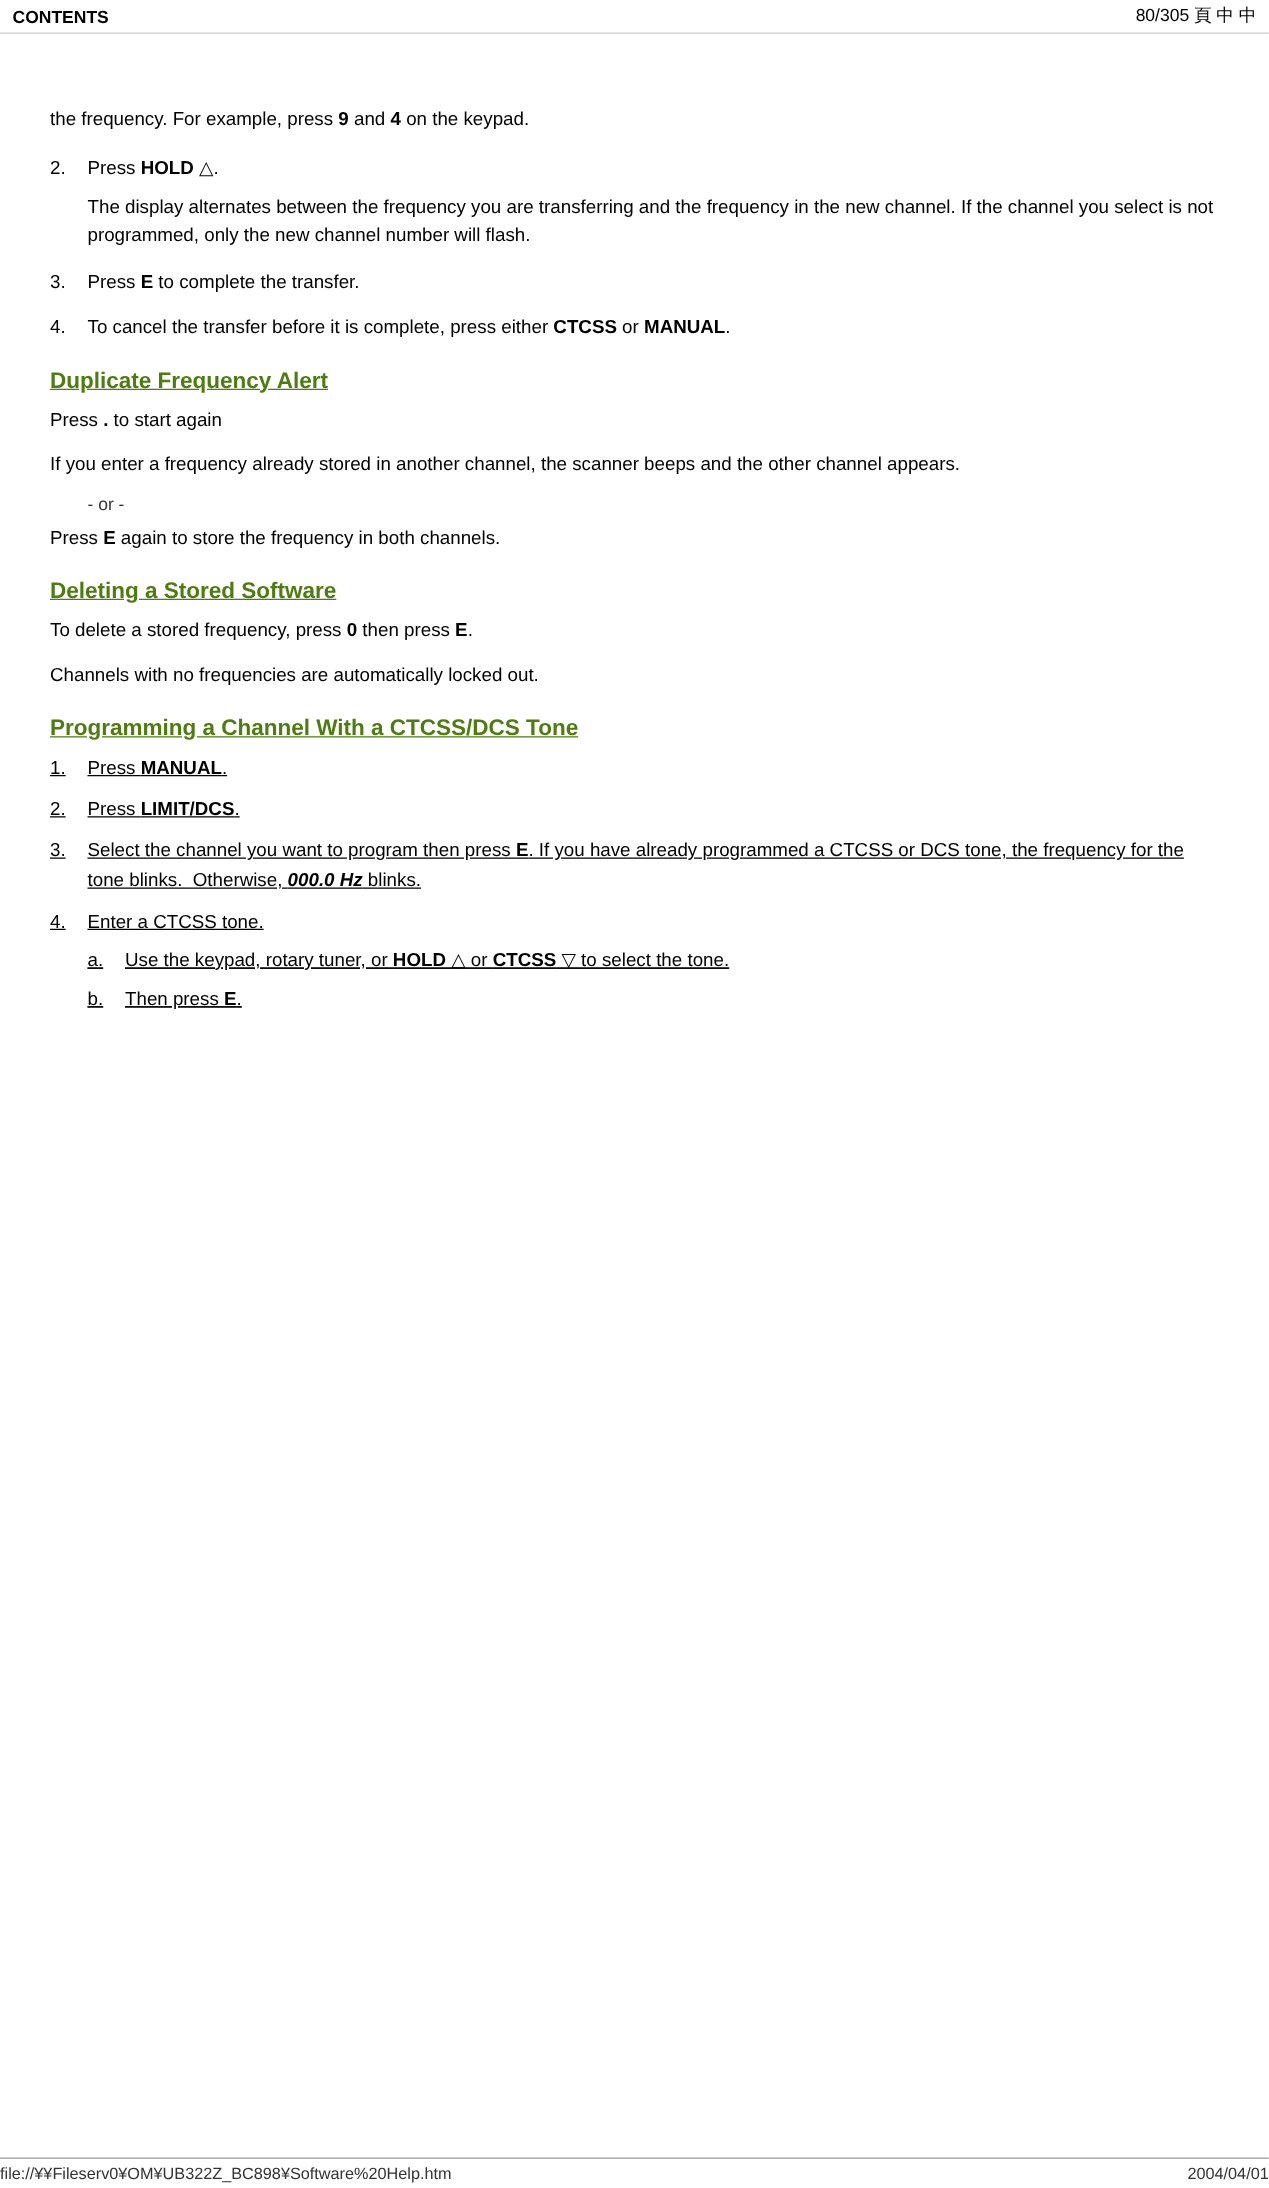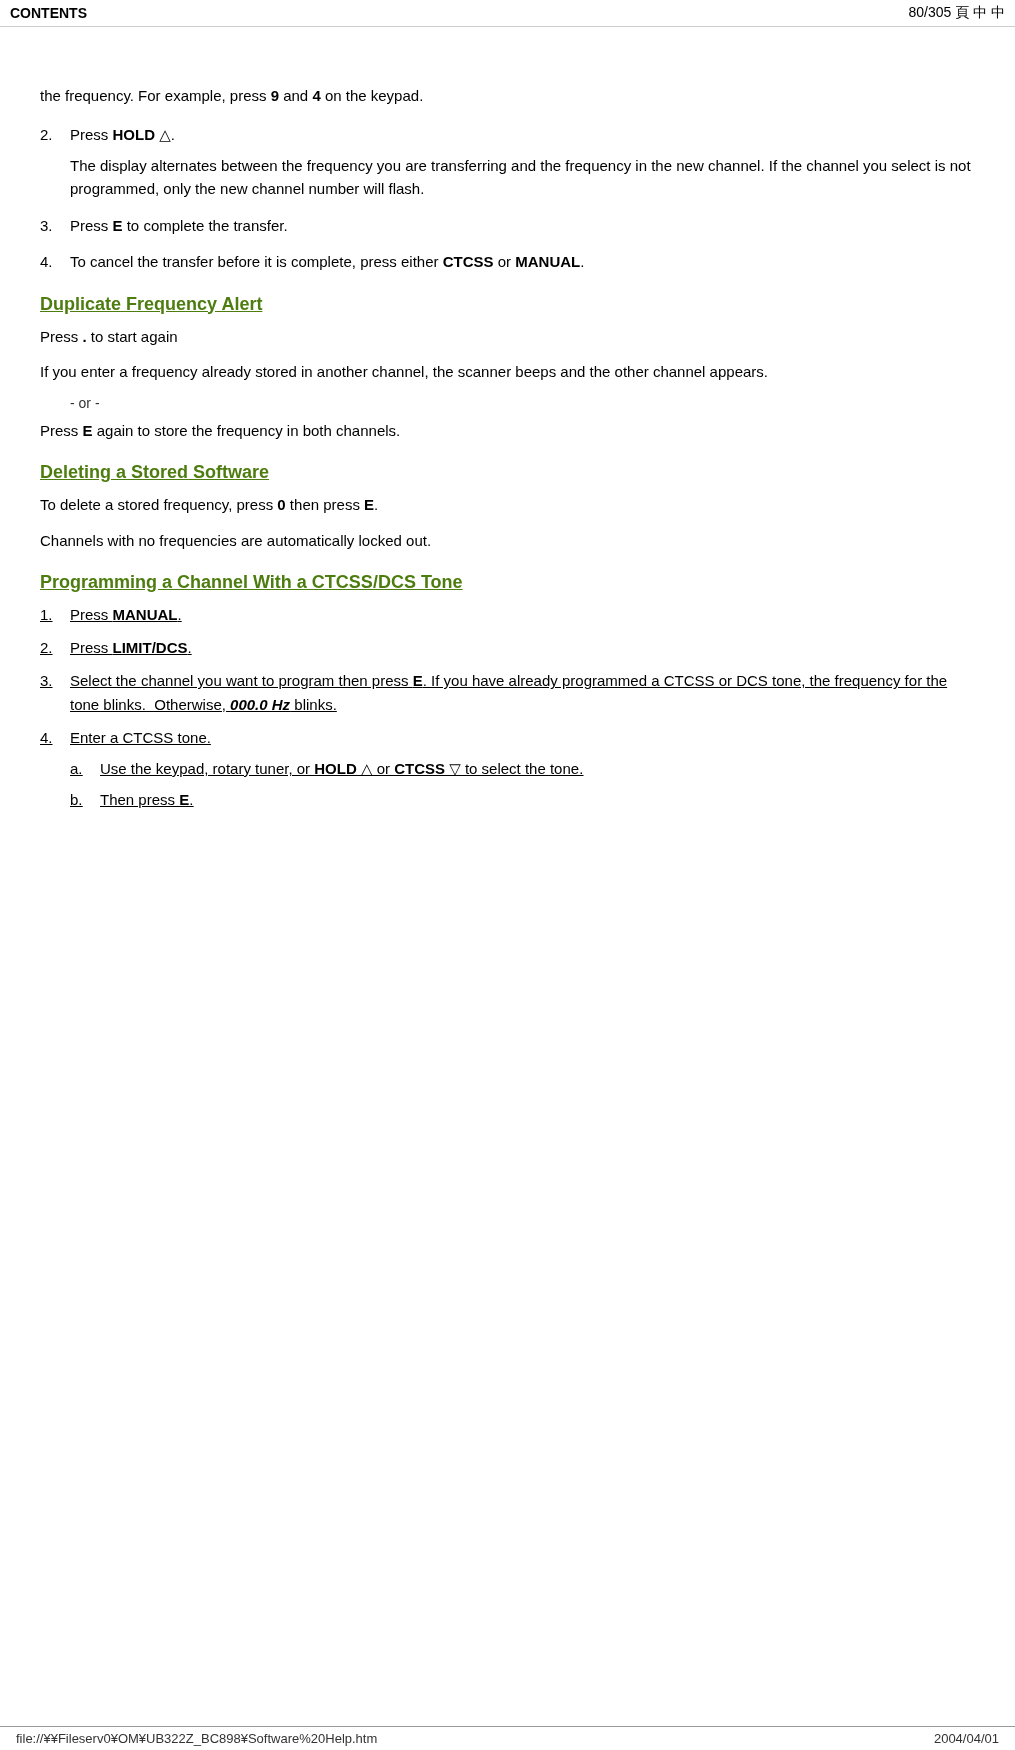--- a/index.html
+++ b/index.html
@@ -69,21 +69,21 @@
       color: #333;
     }
     .bottom-bar {
       position: absolute;
       bottom: 0;
       left: 0;
       right: 0;
       display: flex;
       justify-content: space-between;
       border-top: 1px solid #999;
-      padding: 4px 16px;
+      padding: 4px 0;
       font-size: 13px;
       color: #333;
     }
     b { font-weight: bold; }
     .underline-list {
       list-style: none;
       padding: 0;
       margin: 0;
     }
     .underline-list li {

